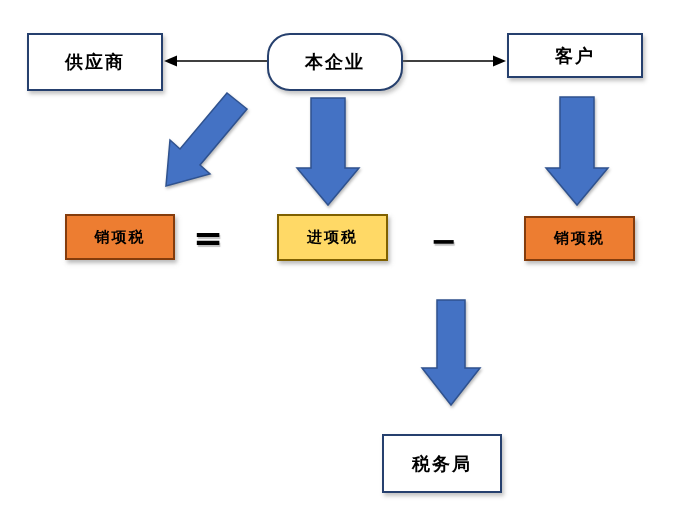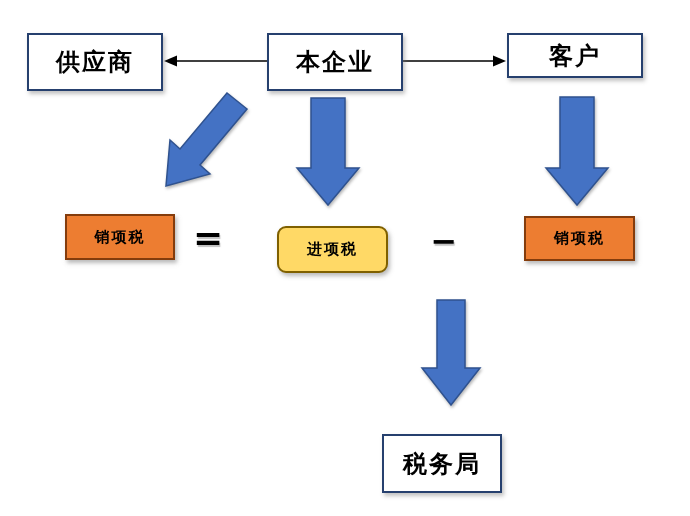--- a/index.html
+++ b/index.html
@@ -40,21 +40,21 @@
     justify-content: center;
     font-weight: bold;
     box-sizing: border-box;
     letter-spacing: 2px;
     white-space: nowrap;
   }
   .white-box {
     background: #ffffff;
     border: 2px solid #26406E;
     color: #000000;
-    font-size: 24px;
+    font-size: 18px;
     box-shadow: 2px 3px 4px rgba(120,120,120,0.45);
   }
   .orange-box {
     background: #ED7D31;
     border: 2px solid #843C0C;
     color: #000000;
     font-size: 15px;
     box-shadow: 2px 3px 4px rgba(120,120,120,0.5);
   }
   .yellow-box {
@@ -71,24 +71,24 @@
     justify-content: center;
     font-weight: 900;
     color: #000000;
     font-family: "DejaVu Sans", sans-serif;
     text-shadow: 1px 2px 1px rgba(150,150,150,0.6);
   }
   #op-equals { left: 186px; top: 216px; width: 44px; height: 42px; font-size: 36px; }
   #op-minus  { left: 424px; top: 220px; width: 40px; height: 42px; font-size: 32px; }
 
   #box-supplier   { left: 27px;  top: 33px;  width: 136px; height: 58px; }
-  #box-enterprise { left: 267px; top: 33px;  width: 136px; height: 58px; }
+  #box-enterprise { left: 267px; top: 33px;  width: 136px; height: 58px; border-radius: 23px; }
   #box-customer   { left: 507px; top: 33px;  width: 136px; height: 45px; }
   #box-tax-left   { left: 65px;  top: 214px; width: 110px; height: 46px; }
-  #box-tax-middle { left: 277px; top: 226px; width: 111px; height: 47px; border-radius: 9px; }
+  #box-tax-middle { left: 277px; top: 214px; width: 111px; height: 47px; }
   #box-tax-right  { left: 524px; top: 216px; width: 111px; height: 45px; }
   #box-tax-bureau { left: 382px; top: 434px; width: 120px; height: 59px; }
 </style>
 </head>
 <body>
 
 <div class="canvas">
 
   <svg class="arrow-layer" viewBox="0 0 690 516" xmlns="http://www.w3.org/2000/svg">
 

